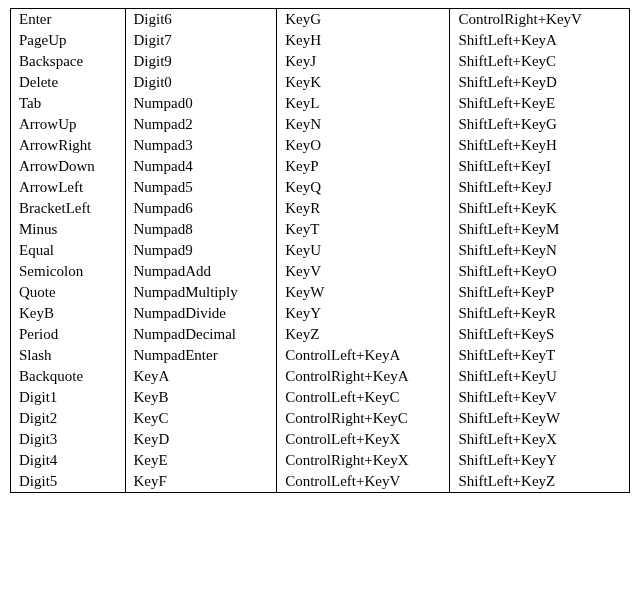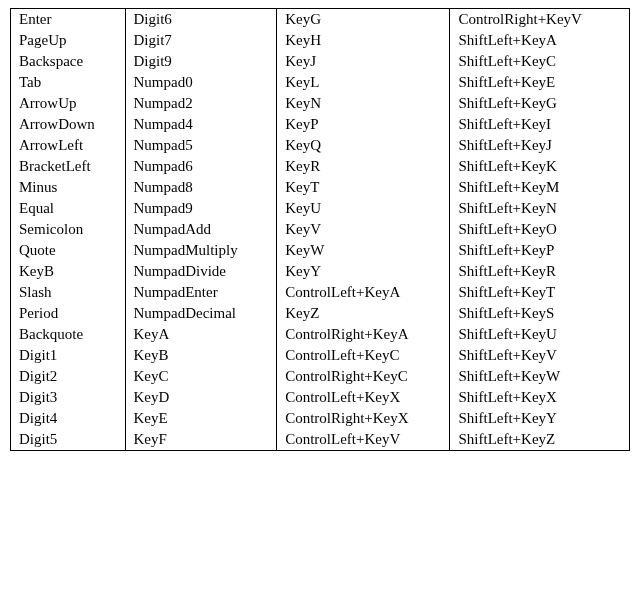--- a/index.html
+++ b/index.html
@@ -61,30 +61,42 @@
           <td>KeyH</td>
           <td>ShiftLeft+KeyA</td>
         </tr>
         <tr>
           <td>Backspace</td>
           <td>Digit9</td>
           <td>KeyJ</td>
           <td>ShiftLeft+KeyC</td>
         </tr>
         <tr>
+          <td>Delete</td>
+          <td>Digit0</td>
+          <td>KeyK</td>
+          <td>ShiftLeft+KeyD</td>
+        </tr>
+        <tr>
           <td>Tab</td>
           <td>Numpad0</td>
           <td>KeyL</td>
           <td>ShiftLeft+KeyE</td>
         </tr>
         <tr>
           <td>ArrowUp</td>
           <td>Numpad2</td>
           <td>KeyN</td>
           <td>ShiftLeft+KeyG</td>
+        </tr>
+        <tr>
+          <td>ArrowRight</td>
+          <td>Numpad3</td>
+          <td>KeyO</td>
+          <td>ShiftLeft+KeyH</td>
         </tr>
         <tr>
           <td>ArrowDown</td>
           <td>Numpad4</td>
           <td>KeyP</td>
           <td>ShiftLeft+KeyI</td>
         </tr>
         <tr>
           <td>ArrowLeft</td>
           <td>Numpad5</td>
@@ -121,30 +133,30 @@
           <td>KeyW</td>
           <td>ShiftLeft+KeyP</td>
         </tr>
         <tr>
           <td>KeyB</td>
           <td>NumpadDivide</td>
           <td>KeyY</td>
           <td>ShiftLeft+KeyR</td>
         </tr>
         <tr>
+          <td>Period</td>
+          <td>NumpadDecimal</td>
+          <td>KeyZ</td>
+          <td>ShiftLeft+KeyS</td>
+        </tr>
+        <tr>
           <td>Slash</td>
           <td>NumpadEnter</td>
           <td>ControlLeft+KeyA</td>
           <td>ShiftLeft+KeyT</td>
-        </tr>
-        <tr>
-          <td>Period</td>
-          <td>NumpadDecimal</td>
-          <td>KeyZ</td>
-          <td>ShiftLeft+KeyS</td>
         </tr>
         <tr>
           <td>Backquote</td>
           <td>KeyA</td>
           <td>ControlRight+KeyA</td>
           <td>ShiftLeft+KeyU</td>
         </tr>
         <tr>
           <td>Digit1</td>
           <td>KeyB</td>

